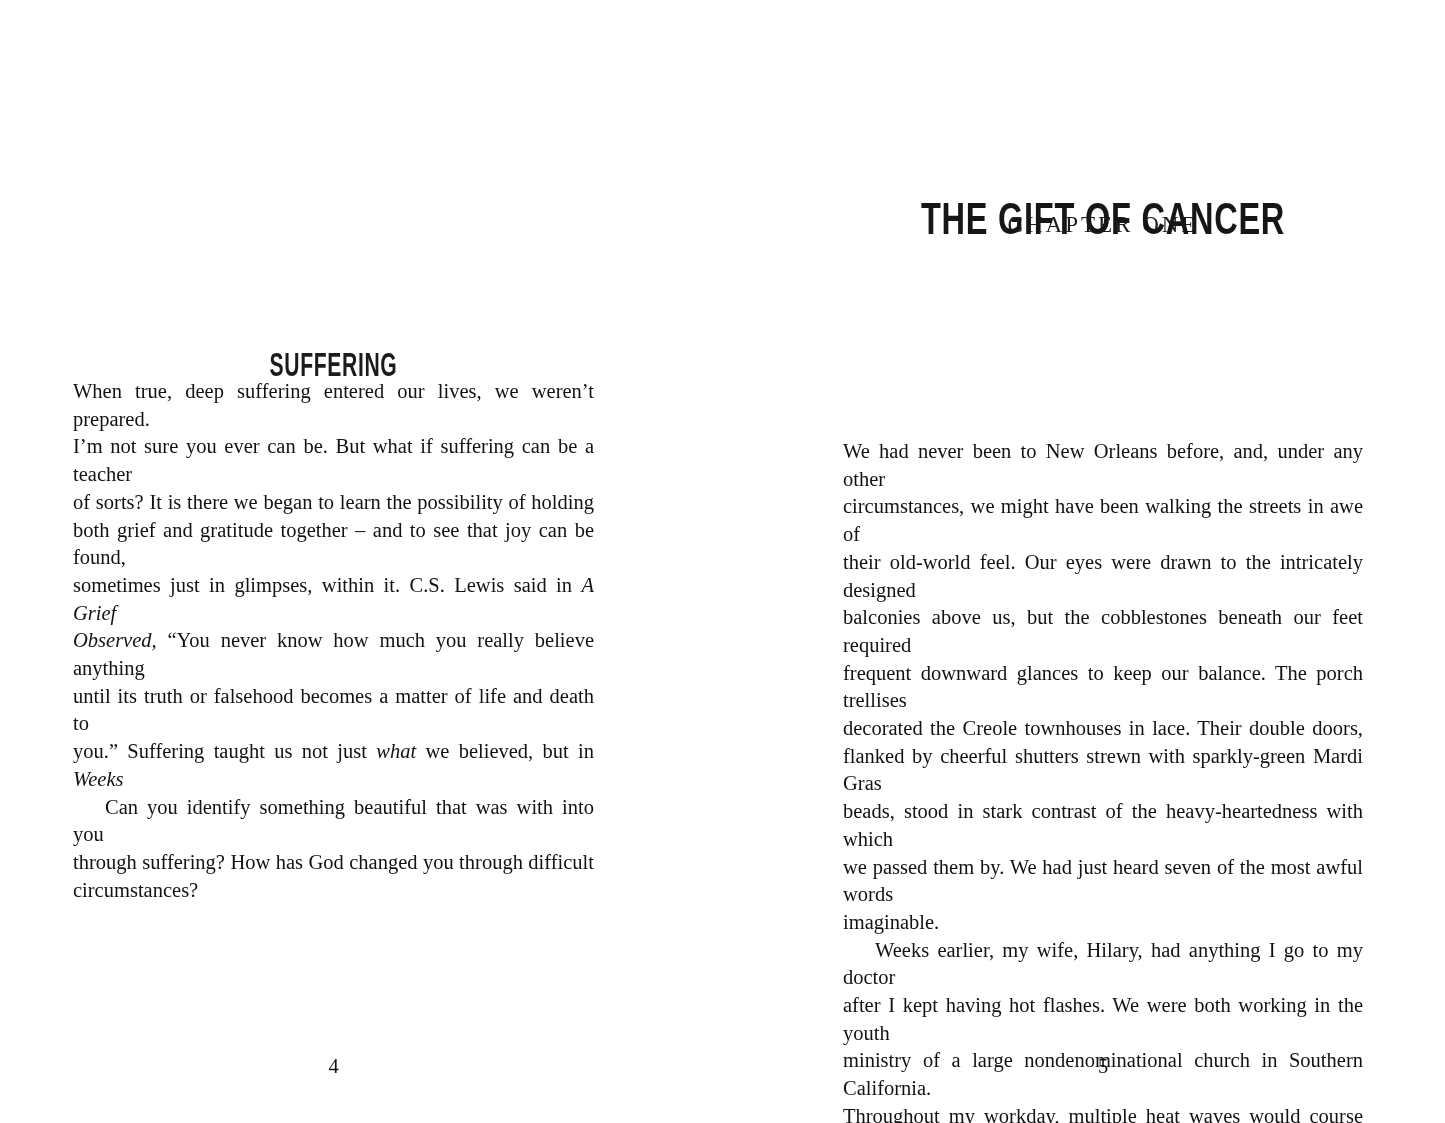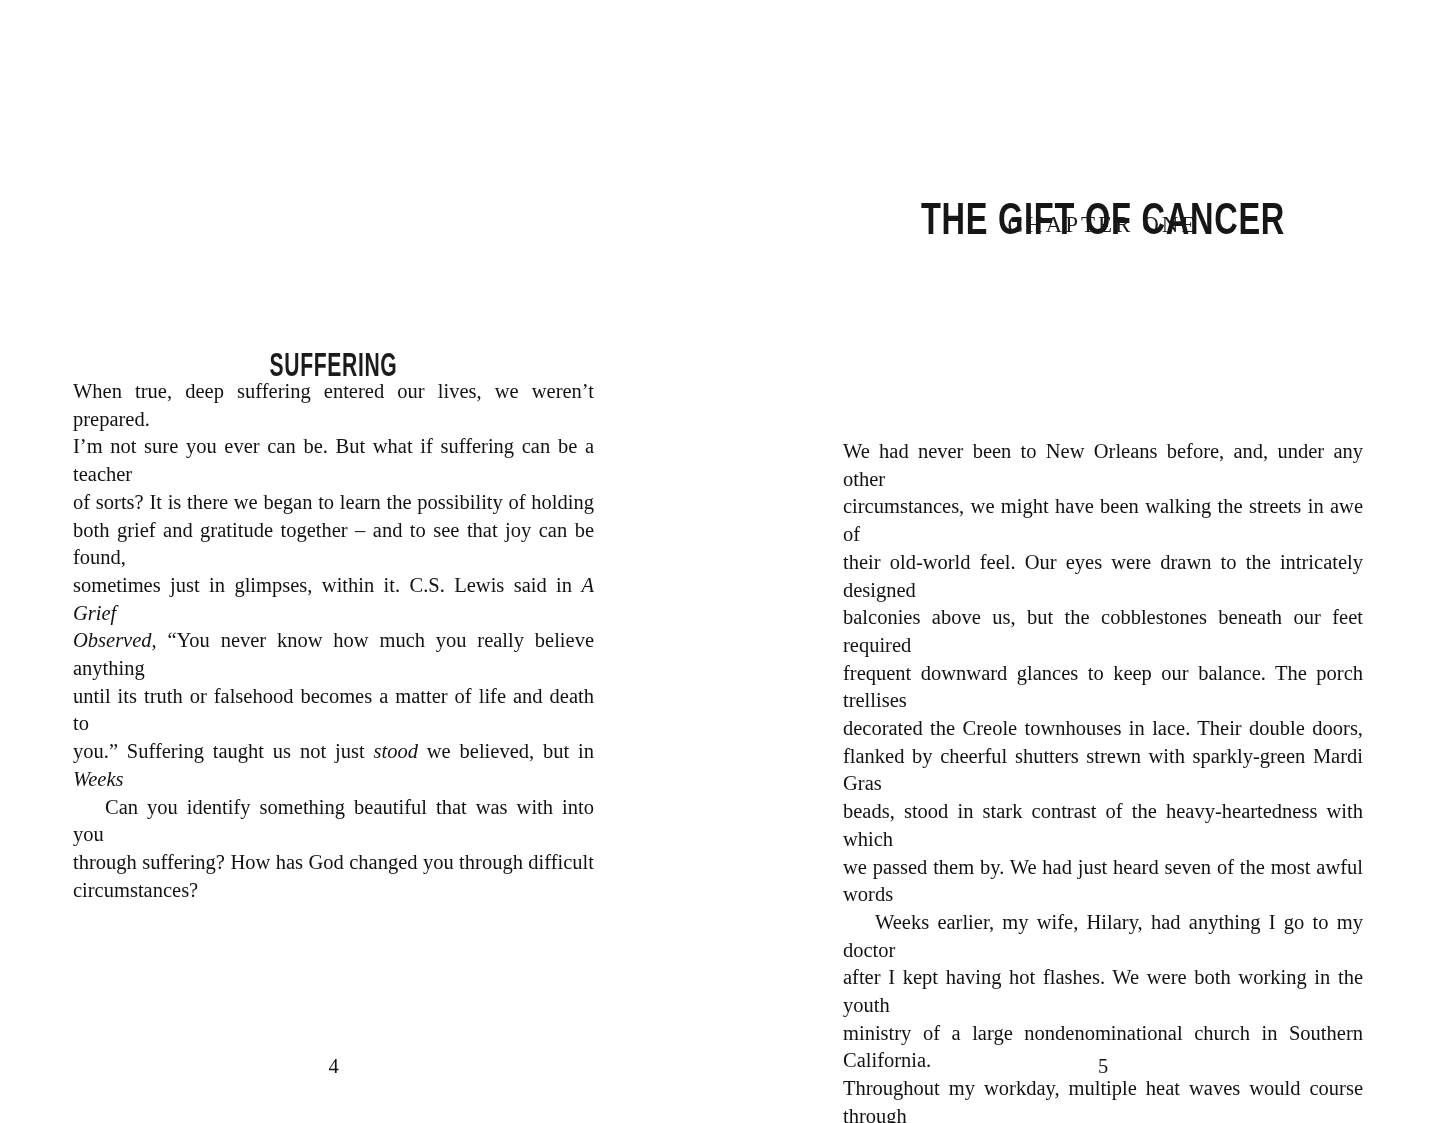--- a/index.html
+++ b/index.html
@@ -80,21 +80,21 @@
 
 <div class="col body-text left-body">
     <div class="para">
       <div class="line">When true, deep suffering entered our lives, we weren’t prepared.</div>
       <div class="line">I’m not sure you ever can be. But what if suffering can be a teacher</div>
       <div class="line">of sorts? It is there we began to learn the possibility of holding</div>
       <div class="line">both grief and gratitude together – and to see that joy can be found,</div>
       <div class="line">sometimes just in glimpses, within it. C.S. Lewis said in <i>A Grief</i></div>
       <div class="line"><i>Observed,</i> “You never know how much you really believe anything</div>
       <div class="line">until its truth or falsehood becomes a matter of life and death to</div>
-      <div class="line">you.” Suffering taught us not just <i>stood</i> we believed, but in <i>Weeks</i></div>
+      <div class="line">you.” Suffering taught us not just <i>what</i> we believed, but in <i>Weeks</i></div>
     </div>
     <div class="para">
       <div class="line indent">Can you identify something beautiful that was with into you</div>
       <div class="line">through suffering? How has God changed you through difficult</div>
       <div class="line lastline">circumstances?</div>
     </div>
   </div>
 
 <div class="pagenum pagenum-left">4</div>
 
@@ -106,20 +106,21 @@
     <div class="para">
       <div class="line">We had never been to New Orleans before, and, under any other</div>
       <div class="line">circumstances, we might have been walking the streets in awe of</div>
       <div class="line">their old-world feel. Our eyes were drawn to the intricately designed</div>
       <div class="line">balconies above us, but the cobblestones beneath our feet required</div>
       <div class="line">frequent downward glances to keep our balance. The porch trellises</div>
       <div class="line">decorated the Creole townhouses in lace. Their double doors,</div>
       <div class="line">flanked by cheerful shutters strewn with sparkly-green Mardi Gras</div>
       <div class="line">beads, stood in stark contrast of the heavy-heartedness with which</div>
       <div class="line">we passed them by. We had just heard seven of the most awful words</div>
+      <div class="line lastline">imaginable.</div>
     </div>
     <div class="para">
       <div class="line indent">Weeks earlier, my wife, Hilary, had anything I go to my doctor</div>
       <div class="line">after I kept having hot flashes. We were both working in the youth</div>
       <div class="line">ministry of a large nondenominational church in Southern California.</div>
       <div class="line">Throughout my workday, multiple heat waves would course through</div>
     </div>
   </div>
 
 <div class="pagenum pagenum-right">5</div>

